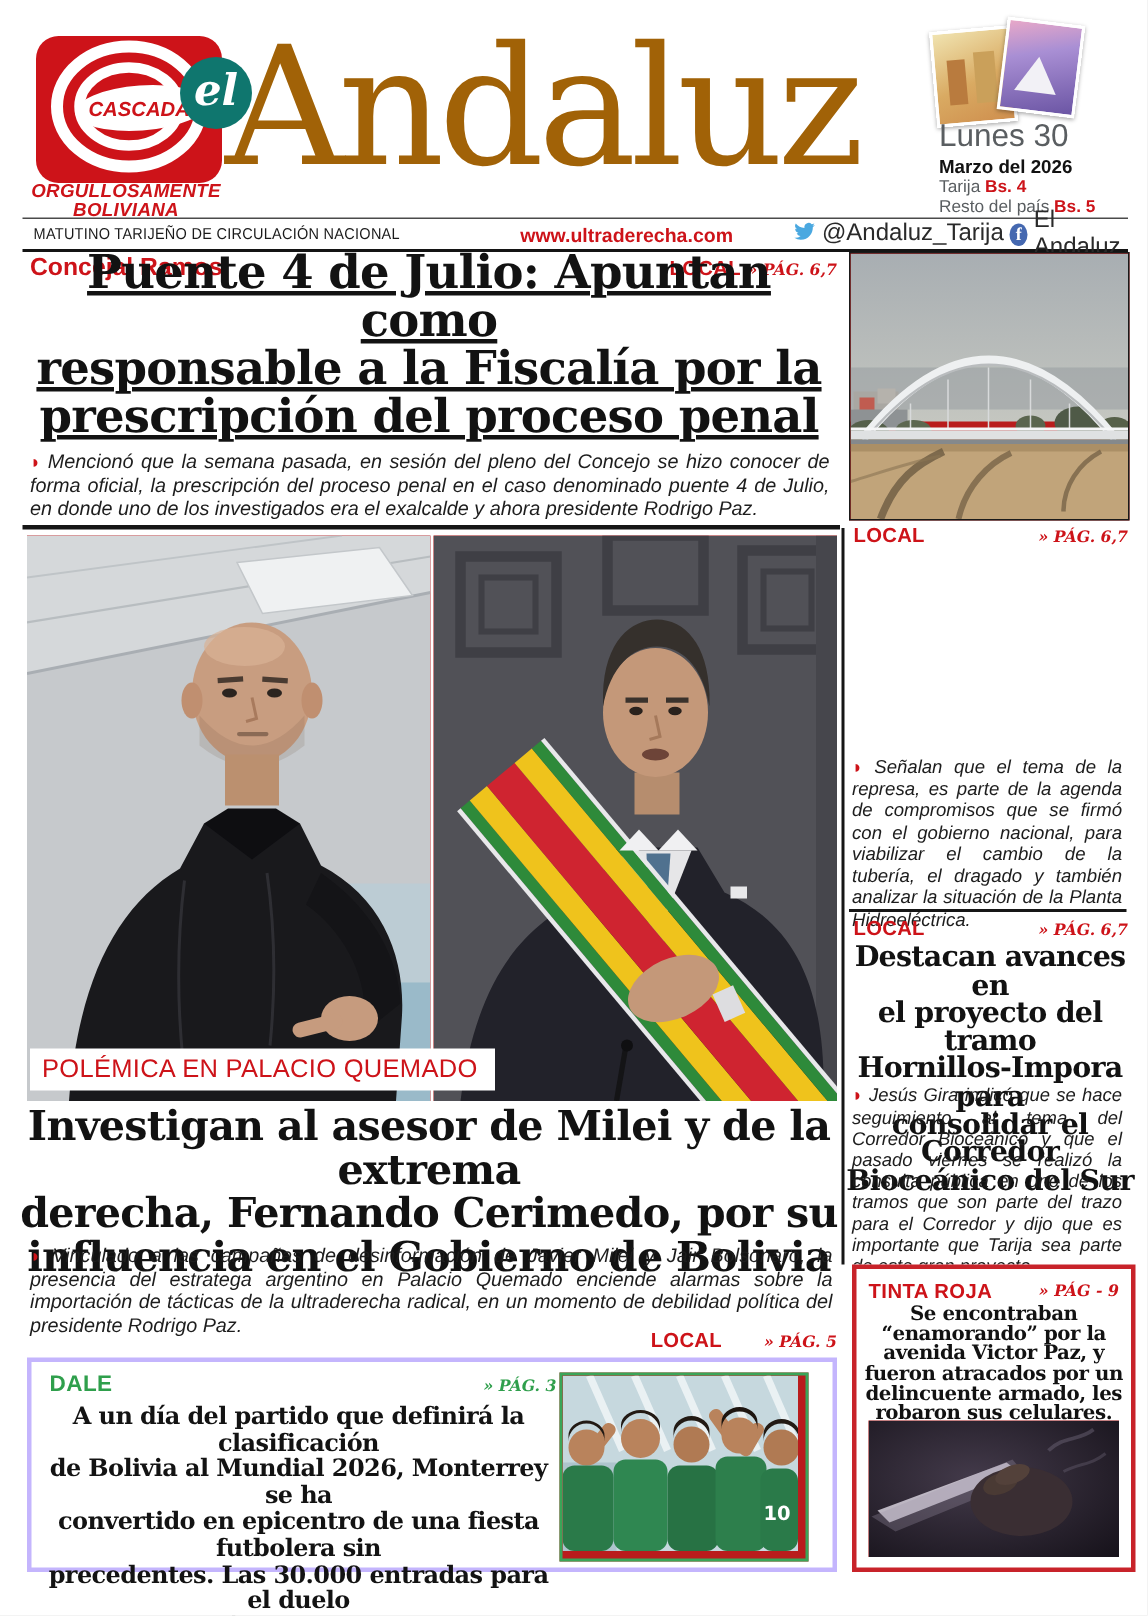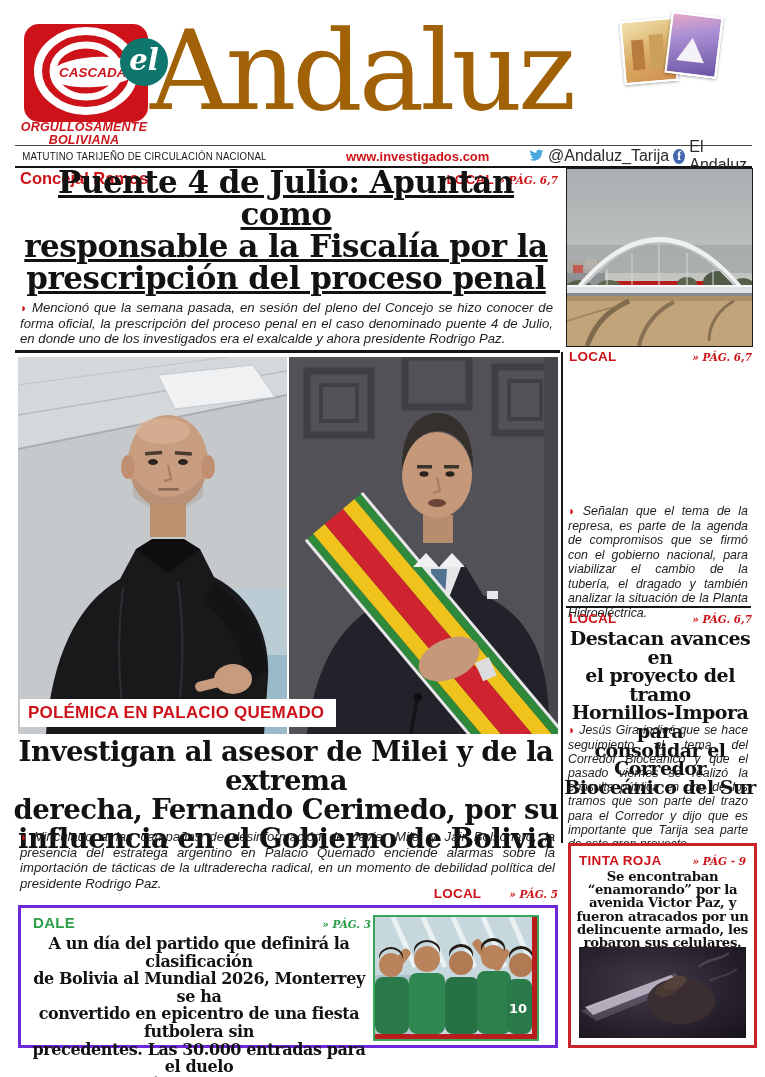--- a/index.html
+++ b/index.html
@@ -51,25 +51,25 @@
   .kicker{color:#cd1319;font-weight:bold;font-size:16.5px;}
   .headline{font-family:"DejaVu Serif",serif;font-weight:bold;color:#121212;
     white-space:pre-line;text-align:center;letter-spacing:-.5px;}
   .deck{font-style:italic;font-size:13.2px;line-height:1.18;color:#1d1d1d;text-align:justify;}
   .deck:before{content:"◗  ";color:#cd1319;font-style:normal;font-size:12px;}
   .rule{background:#161616;}
 
   .photo-frame{overflow:hidden;background:#b91c1c;}
   .photo-frame svg{display:block;}
 
-  .polemica{left:20px;top:699px;background:#ffffff;color:#cd1319;font-weight:bold;
+  .polemica{left:20px;top:699px;background:#ffffff;color:#cd1319;font-weight:normal;
     font-size:17px;padding:4px 12px 4px 8px;letter-spacing:.2px;z-index:5;}
 
   
-  .dale-box{left:18px;top:905px;width:540px;height:143px;border:3px solid #6d28d9;background:#fff;box-sizing:border-box;}
+  .dale-box{left:18px;top:905px;width:540px;height:143px;border:3px solid #c4b5fd;background:#fff;box-sizing:border-box;}
   .dale-head{position:absolute;left:12px;top:6px;width:338px;display:flex;justify-content:space-between;align-items:baseline;}
   .dale-lbl{color:#2f9f4c;font-weight:bold;font-size:15px;letter-spacing:.3px;}
   .dale-text{position:absolute;left:6px;top:27px;width:344px;font-family:"DejaVu Serif",serif;
     font-weight:bold;font-size:16px;line-height:1.1;letter-spacing:-.4px;color:#131313;
     text-align:center;white-space:pre-line;}
   .dale-photo{position:absolute;left:352px;top:7px;width:162px;height:122px;border:2.5px solid #3aa558;}
 
   .tinta-box{left:568px;top:843px;width:189px;height:205px;border:3px solid #c8232a;background:#fff;box-sizing:border-box;}
   .tinta-head{position:absolute;left:8px;top:7px;right:8px;display:flex;justify-content:space-between;align-items:center;}
   .tinta-lbl{color:#cd1319;font-weight:bold;font-size:13.5px;letter-spacing:.3px;}
@@ -100,24 +100,34 @@
   <div class="abs el-circle">
     <span>el</span>
   </div>
   <div class="abs wordmark">Andaluz</div>
 
   <div class="abs covers">
     <div class="cover cover1"></div>
     <div class="cover cover2"></div>
   </div>
 
+  <div class="abs dateblock">
+    <div class="date-day">Lunes 30</div>
+    <div class="date-my">Marzo del 2026</div>
+    <div class="date-price">
+      <span>Tarija</span> <b>Bs. 4</b>
+    </div>
+    <div class="date-price">
+      <span>Resto del país</span> <b>Bs. 5</b>
+    </div>
+  </div>
 
   <div class="abs infobar">
     <div class="slogan">MATUTINO TARIJEÑO DE CIRCULACIÓN NACIONAL</div>
-    <div class="website">www.investigados.com</div>
+    <div class="website">www.ultraderecha.com</div>
     <div class="social">
       <span>
         <svg width="17" height="15" viewBox="0 0 24 24">
             <path fill="#4aa8e0" d="M23.6 4.8c-.8.4-1.7.6-2.6.8a4.5 4.5 0 0 0-7.7 4A12.8 12.8 0 0 1 4 4.9a4.5 4.5 0 0 0 1.4 6 4.4 4.4 0 0 1-2-.5v.1a4.5 4.5 0 0 0 3.6 4.4 4.6 4.6 0 0 1-2 .1 4.5 4.5 0 0 0 4.2 3.1A9 9 0 0 1 2.5 20a12.7 12.7 0 0 0 6.9 2c8.3 0 12.8-6.9 12.8-12.8v-.6c.9-.6 1.6-1.4 2.2-2.3-.8.4-1.7.6-2.6.7a4.5 4.5 0 0 0 2-2.2"></path>
           </svg>
       </span>
       <span class="handle">@Andaluz_Tarija</span>
       <span class="fb-badge">f</span>
       <span class="handle">El Andaluz</span>
     </div>

